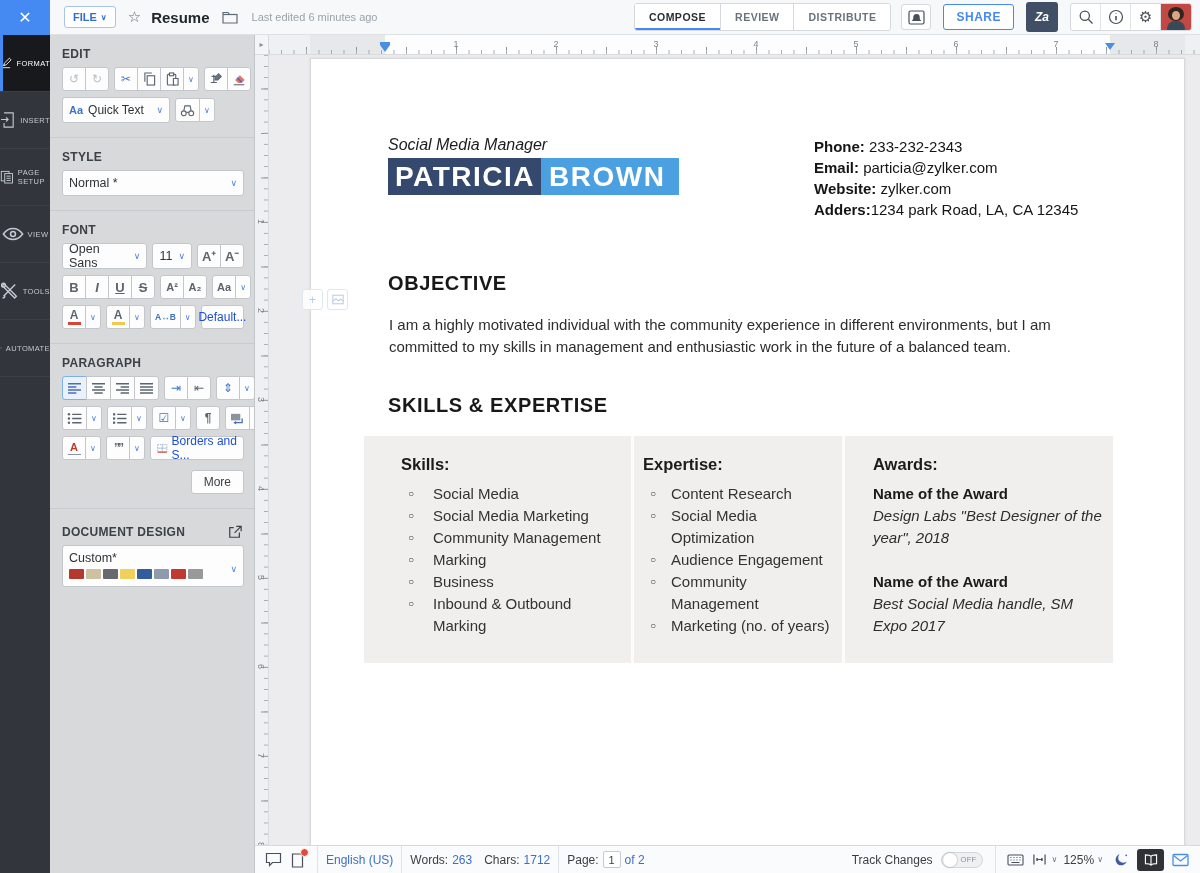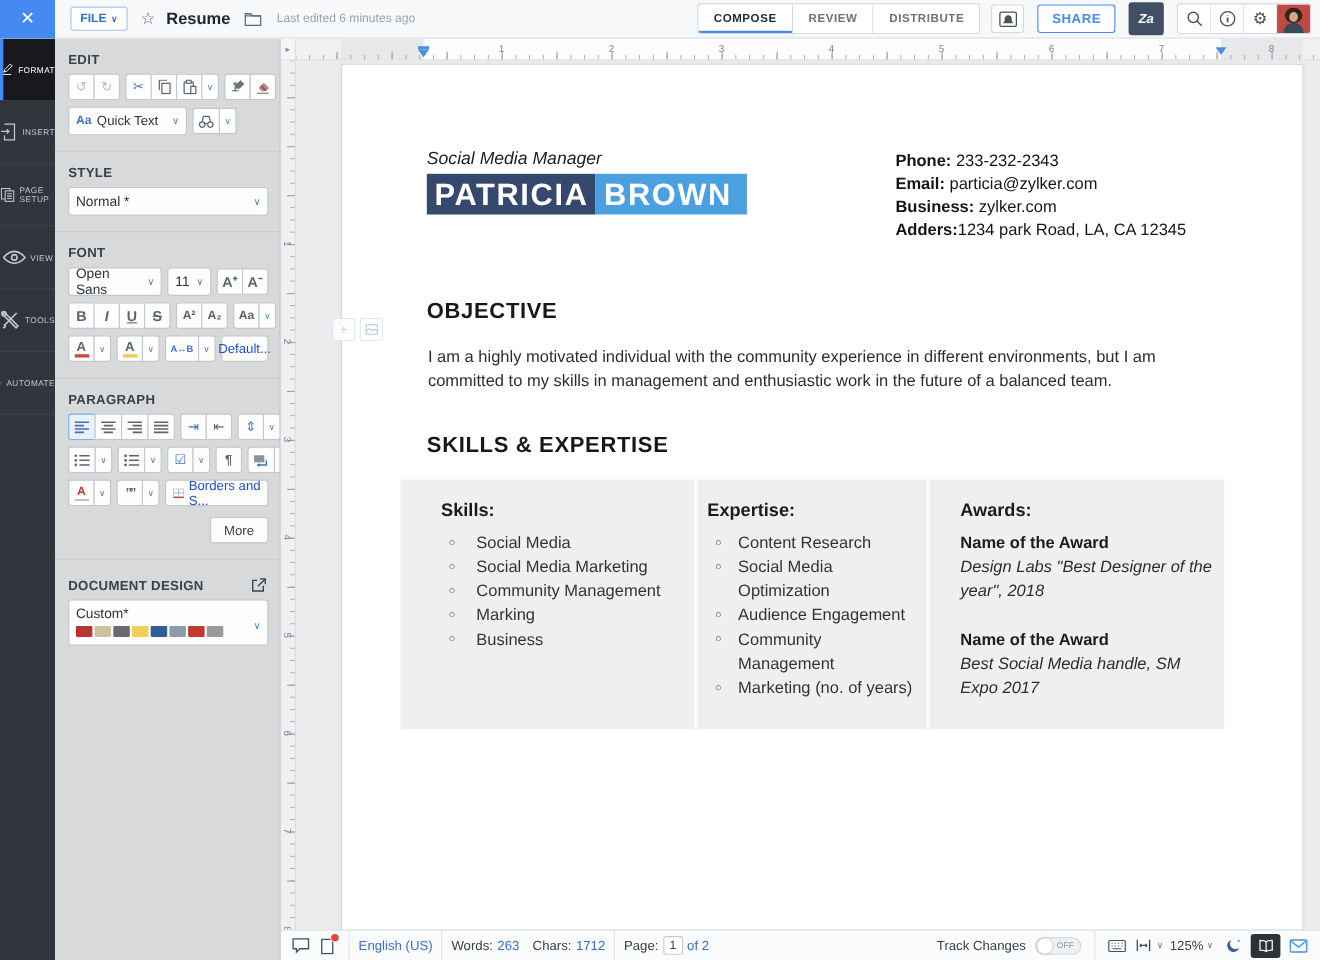--- a/index.html
+++ b/index.html
@@ -627,39 +627,40 @@
       <div class="doc-head">
         <div>
           <div class="subtitle">Social Media Manager</div>
           <div class="name">
             <span class="n1">PATRICIA</span><span class="n2">BROWN</span>
           </div>
         </div>
         <div class="contact">
           <div><b>Phone:</b><span> 233-232-2343</span></div>
           <div><b>Email:</b><span> particia@zylker.com</span></div>
-          <div><b>Business:</b><span> zylker.com</span></div>
+          <div><b>Website:</b><span> zylker.com</span></div>
           <div><b>Adders:</b><span>1234 park Road, LA, CA 12345</span></div>
         </div>
       </div>
 
       <h2 class="h-doc objective-h">OBJECTIVE</h2>
       <p class="objective-p">I am a highly motivated individual with the community experience in different environments, but I am committed to my skills in management and enthusiastic work in the future of a balanced team.</p>
 
       <h2 class="h-doc skills-h">SKILLS &amp; EXPERTISE</h2>
 
       <div class="stable">
         <div class="tcol c1">
           <div class="tcol-h">Skills:</div>
           <ul class="blist">
               <li>Social Media</li>
               <li>Social Media Marketing</li>
               <li>Community Management</li>
               <li>Marking</li>
               <li>Business</li>
+              <li>Inbound &amp; Outbound Marking</li>
             </ul>
         </div>
         <div class="tcol c2">
           <div class="tcol-h">Expertise:</div>
           <ul class="blist">
               <li>Content Research</li>
               <li>Social Media Optimization</li>
               <li>Audience Engagement</li>
               <li>Community Management</li>
               <li>Marketing (no. of years)</li>

